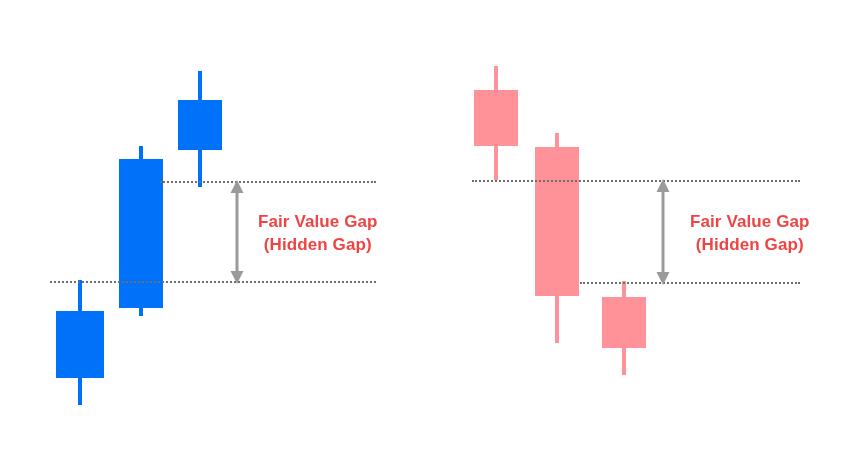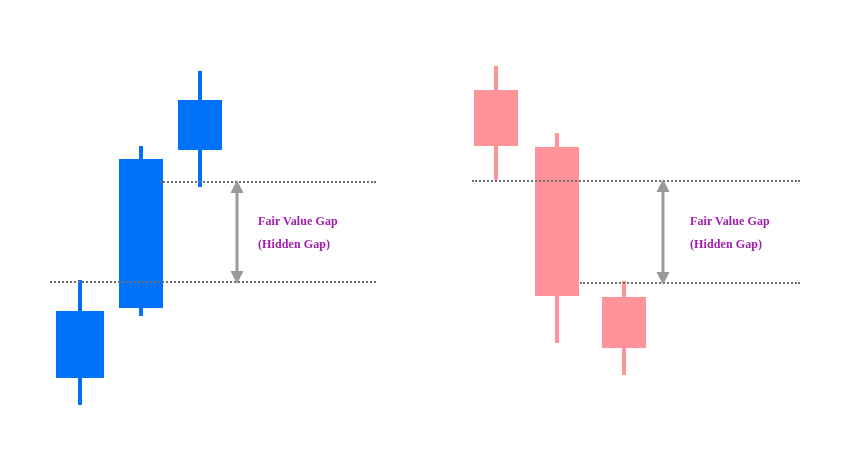--- a/index.html
+++ b/index.html
@@ -38,30 +38,31 @@
   .gap-line {
     position: absolute;
     height: 0px;
     border-top: 2px dotted #6e6e6e;
   }
   .gap-arrow {
     position: absolute;
   }
   .gap-label {
     position: absolute;
-    font-family: Liberation Serif, serif;
-    font-size: 12px;
+    font-family: Liberation Sans, sans-serif;
+    font-size: 17px;
     font-weight: bold;
-    color: #a21caf;
+    color: #ef4444;
     line-height: 23px;
     white-space: nowrap;
     letter-spacing: 0.1px;
   }
   .gap-label .line2 {
     display: block;
+    text-align: center;
   }
 </style>
 </head>
 <body>
 
 <div id="canvas">
 
   <div class="chart-panel">
 
     <div class="candle">

